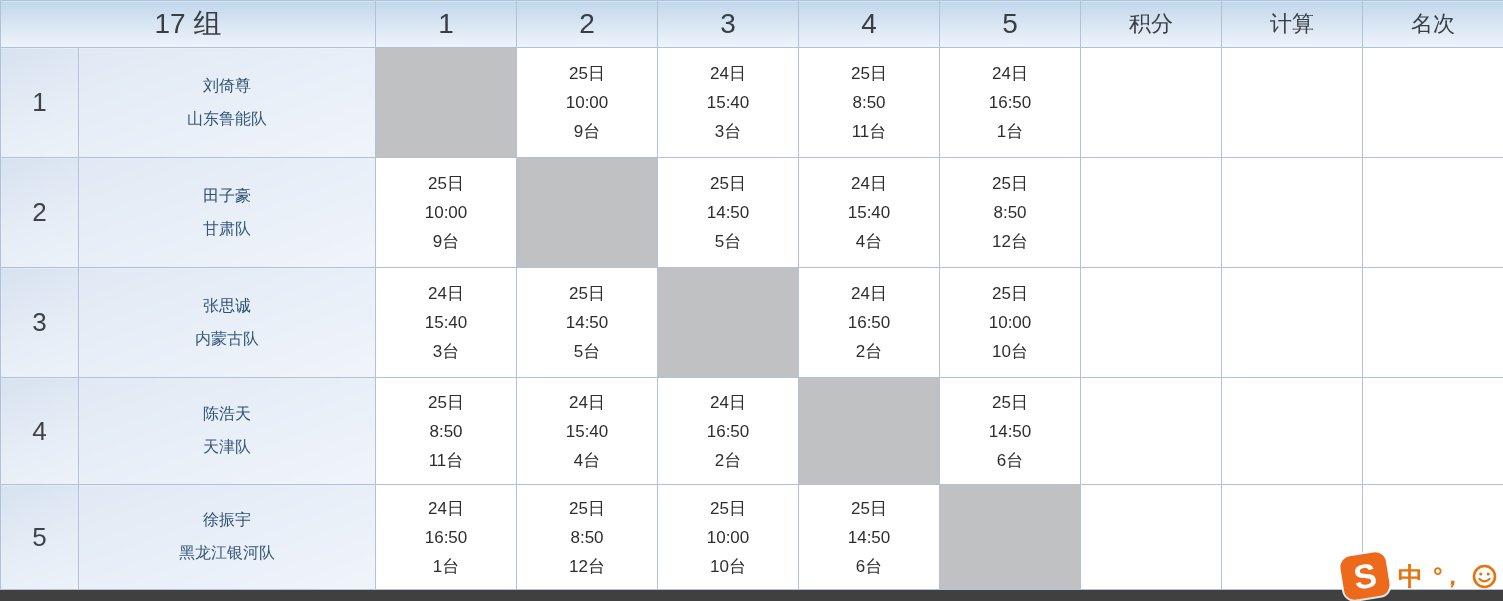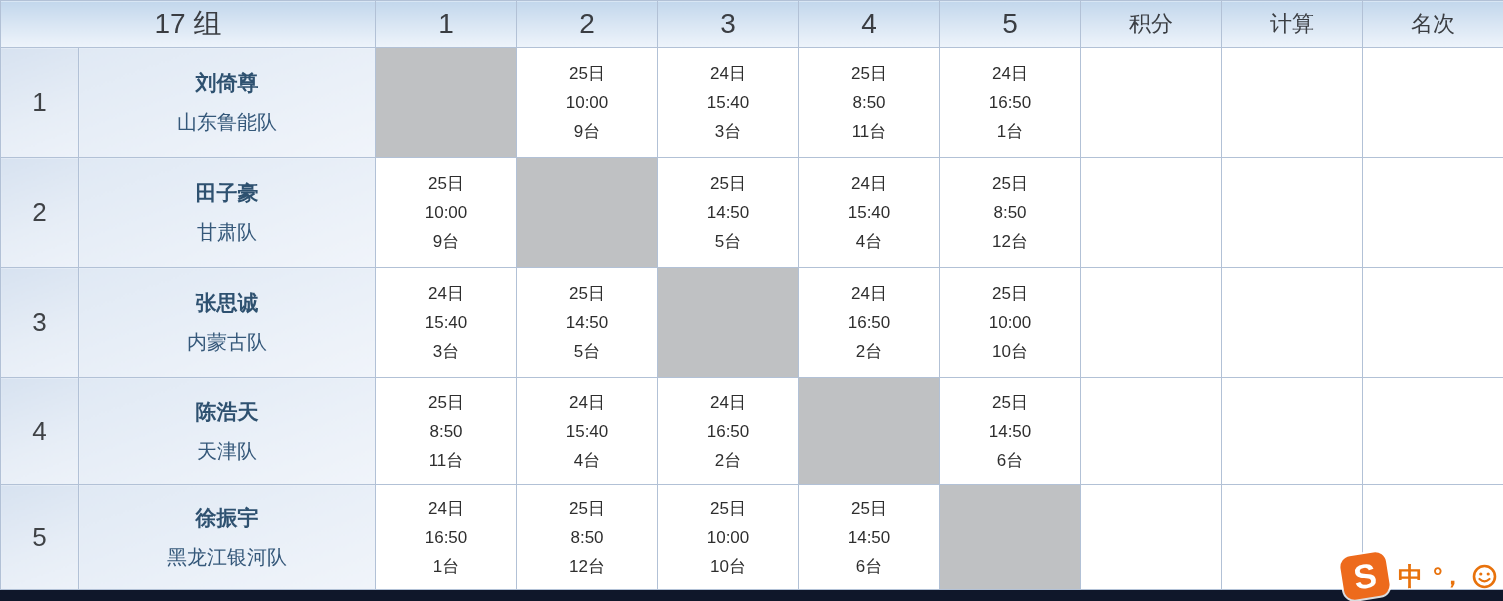--- a/index.html
+++ b/index.html
@@ -1,21 +1,21 @@
 <!DOCTYPE html>
 <html><head>
 <meta charset="utf-8">
 <style>
   * { margin:0; padding:0; box-sizing:border-box; }
   html,body { background:#ffffff; }
   .page {
     position:relative;
     width:1503px; height:601px;
     overflow:hidden;
-    background:#0f172a;
+    background:#404040;
     font-family:"Liberation Sans", sans-serif;
   }
   table.sched {
     border-collapse:collapse;
     table-layout:fixed;
     width:1503px;
   }
   table.sched col.c-num   { width:78px; }
   table.sched col.c-name  { width:297px; }
   table.sched col.c-std   { width:141px; }
@@ -38,22 +38,22 @@
   }
   th.extra { font-size:22px; }
   td.numcell {
     background:linear-gradient(160deg,#d7e2f0 0%,#e6edf6 60%,#edf2f9 100%);
     font-size:26px;
     color:#3f4246;
   }
   td.namecell {
     background:linear-gradient(160deg,#e0e9f4 0%,#eaf0f8 60%,#f0f4fa 100%);
   }
-  .pname { font-size:21px; color:#2e5170; margin-bottom:12px;font-weight:bold; }
-  .pteam { font-size:20px; color:#35587a;font-family:Liberation Mono, monospace; }
+  .pname { font-size:16px; color:#2e5170; margin-bottom:12px; }
+  .pteam { font-size:16px; color:#35587a;font-family:Liberation Mono, monospace; }
   td.schedcell { background:#ffffff; font-size:17px; color:#2e2e2e; }
   .sline { line-height:29px; }
   td.selfcell { background:#bfc1c3; }
   td.emptycell { background:#ffffff; }
   
   .ime-bar {
     position:absolute;
     left:1342px; top:551px;
     display:flex;
     align-items:center;

